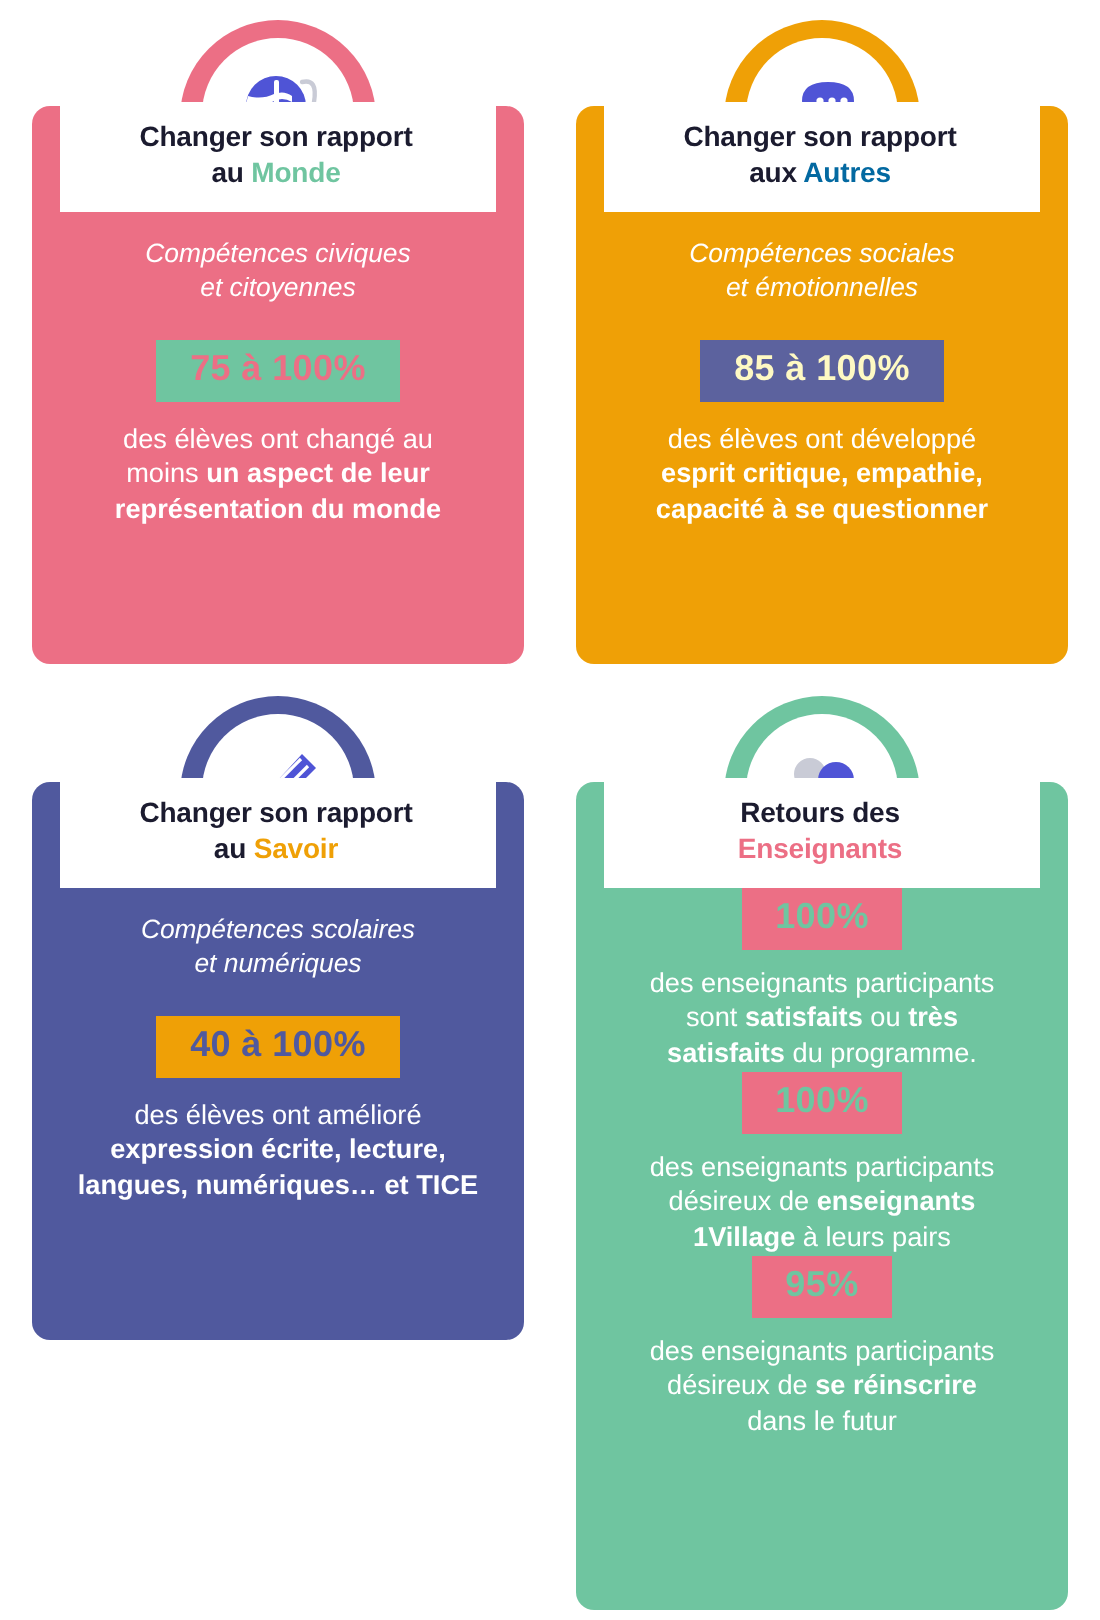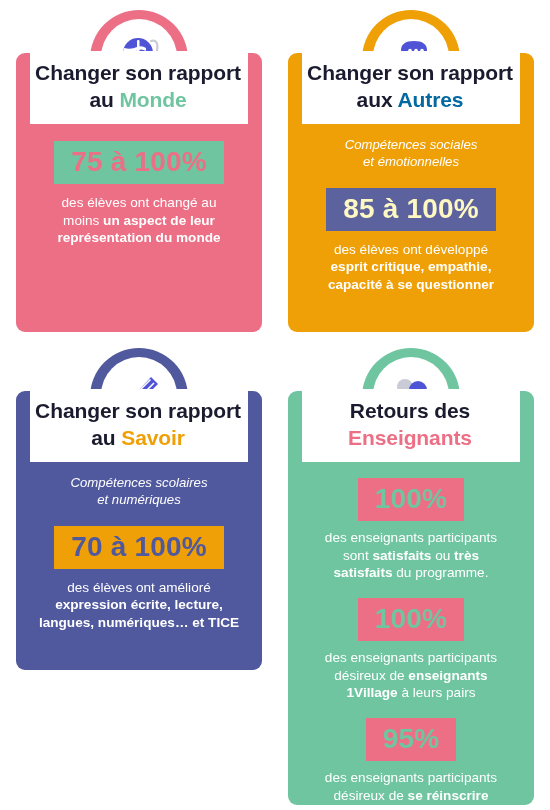--- a/index.html
+++ b/index.html
@@ -50,39 +50,39 @@
   
   .inner{
     position:relative;
     z-index:4;
     padding:41px 14px 18px 14px;
     text-align:center;
   }
   .titlebox{
     background:#ffffff;
     padding:9px 6px 10px 4px;
-    font-size:21px;
+    font-size:14px;
     font-weight:bold;
     line-height:1.28;
     color:#1b1b2f;
     letter-spacing:-0.1px;
   }
   .titlebox .hl{font-weight:bold;}
   .subtitle{
     margin-top:12px;
     font-style:italic;
     font-size:13.2px;
     line-height:1.32;
     color:#ffffff;
   }
   .statbadge{
     display:inline-block;
     margin:0 auto;
     padding:4px 17px 5px 17px;
-    font-size:28px;
+    font-size:18px;
     font-weight:bold;
     letter-spacing:0.2px;
     line-height:1.22;
   }
   .statwrap{margin-top:17px;}
   .desc{
     margin-top:10px;
     font-size:13.6px;
     line-height:1.3;
     color:#ffffff;
@@ -99,21 +99,21 @@
   #card-monde   {left:16px; top:10px;  height:322px;}
   #card-monde   .body{height:279px;}
   #card-autres  {left:288px;top:10px;  height:322px;}
   #card-autres  .body{height:279px;}
   #card-savoir  {left:16px; top:348px; height:322px;}
   #card-savoir  .body{height:279px;}
   #card-ensg    {left:288px;top:348px; height:457px;}
   #card-ensg    .body{height:414px;}
 
   
-  .fb{margin-top:16px;}
+  .fb{}
   .fb:first-of-type{margin-top:20px;}
   .fb .desc{margin-top:8px;}
 </style>
 </head>
 <body>
 
 <div class="board">
 
   <div class="card c-pink" id="card-monde">
     <div class="tab"></div>
@@ -131,20 +131,24 @@
           <path d="M12 26 q8 2 14 -1 q5 -2 9 1 l0 3 q-5 -3 -10 0 q-7 3 -14 1 z"></path>
           <rect x="24" y="9" width="2.5" height="27" rx="1"></rect>
         </g>
         <path d="M25 37 l0 4" stroke="#C9CBD6" stroke-width="3"></path>
       </svg>
     </div>
     <div class="inner">
       <div class="titlebox">
         <span>Changer son rapport</span><br>
         <span>au </span><span class="hl" style="color:#6FC5A0">Monde</span>
+      </div>
+      <div class="subtitle">
+        <span>Compétences civiques</span><br>
+        <span>et citoyennes</span>
       </div>
       <div class="statwrap">
         <span class="statbadge" style="background:#6FC5A0;color:#EC6F85">75 à 100%</span>
       </div>
       <div class="desc">
         <span>des élèves ont changé au</span><br>
         <span>moins </span><b>un aspect de leur</b><br>
         <b>représentation du monde</b>
       </div>
     </div>
@@ -208,21 +212,21 @@
     <div class="inner">
       <div class="titlebox">
         <span>Changer son rapport</span><br>
         <span>au </span><span class="hl" style="color:#EFA006">Savoir</span>
       </div>
       <div class="subtitle">
         <span>Compétences scolaires</span><br>
         <span>et numériques</span>
       </div>
       <div class="statwrap">
-        <span class="statbadge" style="background:#EFA006;color:#50599E">70 à 100%</span>
+        <span class="statbadge" style="background:#EFA006;color:#50599E">40 à 100%</span>
       </div>
       <div class="desc">
         <span>des élèves ont amélioré</span><br>
         <b>expression écrite, lecture,</b><br>
         <b>langues, numériques… et TICE</b>
       </div>
     </div>
   </div>
 
   <div class="card c-green" id="card-ensg">

